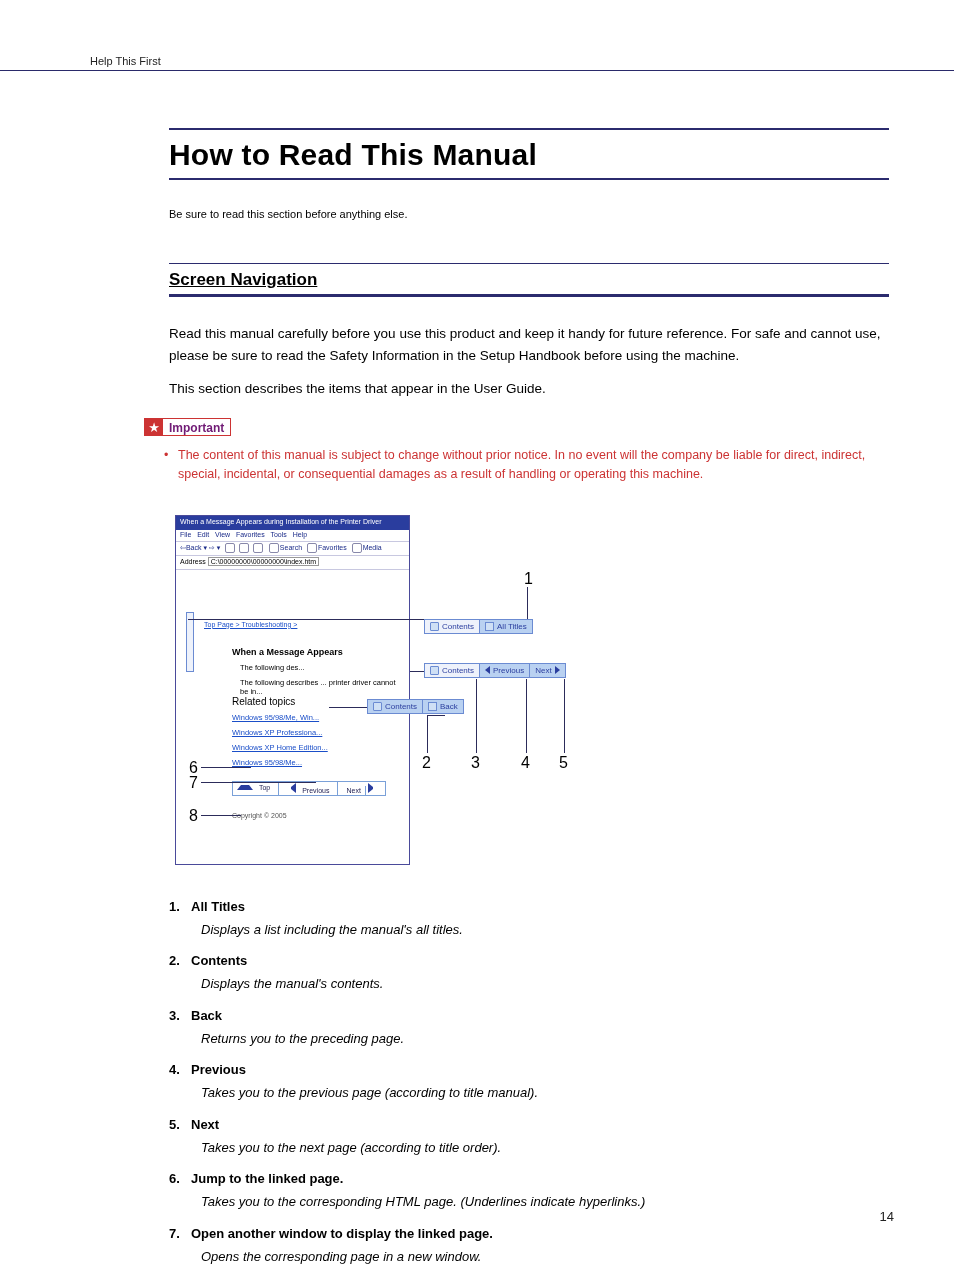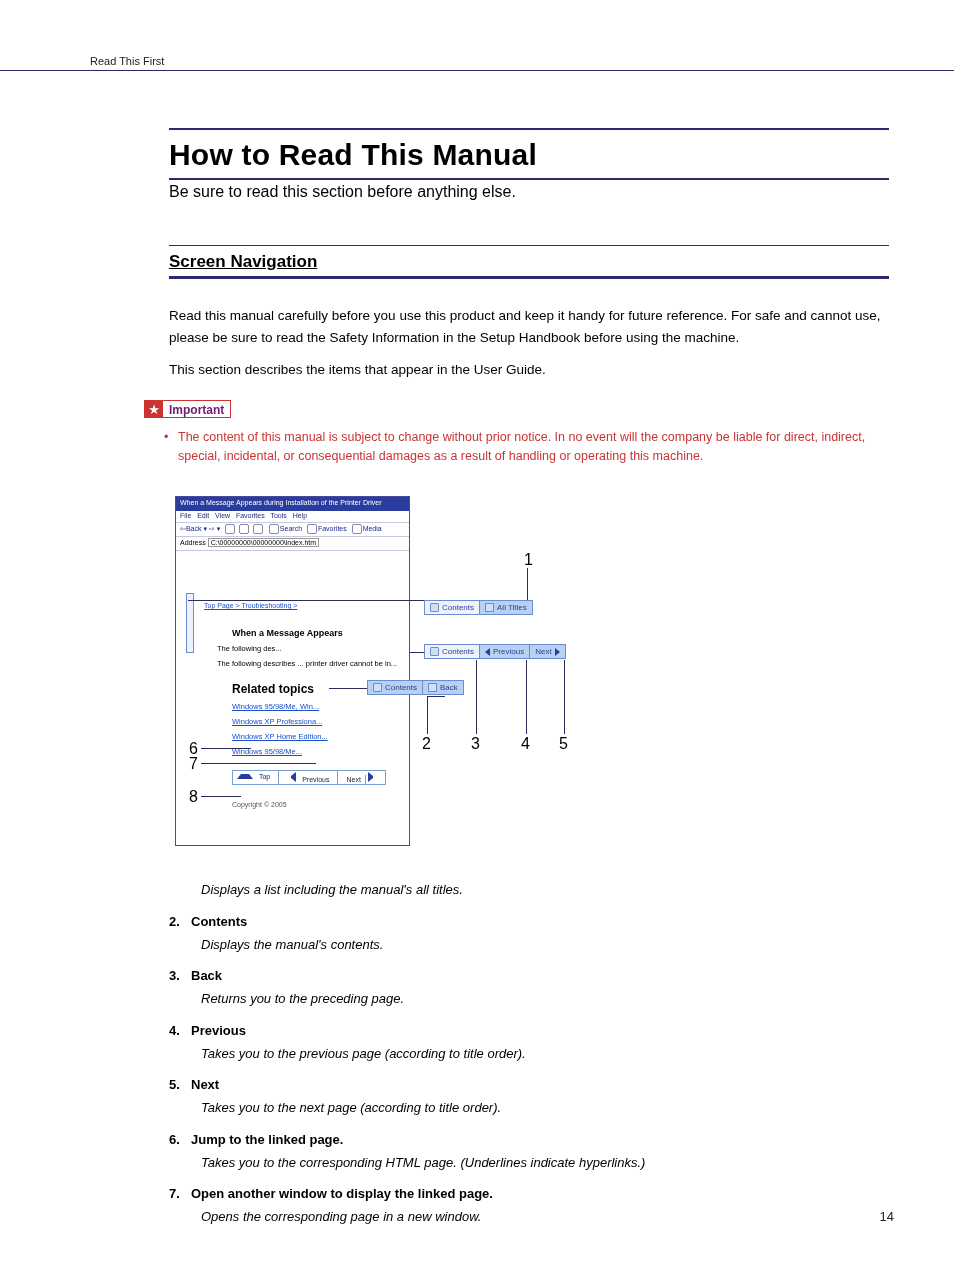--- a/index.html
+++ b/index.html
@@ -42,22 +42,23 @@
   }
   .h1 {
     font-family: "Arial Narrow", "Arial", sans-serif;
     font-stretch: condensed;
     font-weight: bold;
     font-size: 30px;
     padding: 8px 0 6px 0;
     letter-spacing: 0.2px;
   }
   .para {
-    font-size: 16px;
+    font-size: 11px;
     line-height: 1.55;
+    margin-top: 26px;
   }
   .h2-block { margin-top: 40px; }
   .h2-rule-top { height: 1px; background: #2b2b6e; }
   .h2 {
     font-family: "Arial Narrow", "Arial", sans-serif;
     font-stretch: condensed;
     font-weight: bold;
     font-size: 17px;
     padding: 6px 0 4px 0;
     text-decoration: underline;
@@ -167,22 +168,22 @@
 
   .doc-body {
     position: relative;
     padding: 50px 8px 6px 28px;
     font-size: 8px;
   }
   .breadcrumb {
     color: #1a4ec8; font-size: 7px; text-decoration: underline;
   }
   .doc-h { font-weight: bold; font-size: 9px; margin-top: 18px; margin-left: 28px;}
-  .doc-line { font-size: 7.5px; margin-left: 13px; margin-top: 6px; }
-  .doc-sub { font-weight: bold; font-size: 12px; margin-left: 28px; margin-top: 14px; }
+  .doc-line { font-size: 7.5px; margin-left: 36px; margin-top: 6px; }
+  .doc-sub { font-weight: normal; font-size: 10px; margin-left: 28px; margin-top: 0; }
   .lnk { color: #1a4ec8; text-decoration: underline; font-size: 7.5px; display:block; margin-left:28px; margin-top:6px;}
   .bot-nav {
     margin-left: 28px; margin-top: 14px;
     display: inline-flex; gap: 0;
     border: 1px solid #7aa0d8;
     font-size: 7px;
   }
   .bot-nav span { padding: 1px 4px; border-right: 1px solid #7aa0d8; color:#225; }
   .bot-nav span:last-child { border-right: none; }
   .copy { font-size:7px; margin-left:28px; margin-top:16px; color:#555;}
@@ -251,21 +252,21 @@
     bottom: 46px;
     font-size: 13px;
     color: #222;
     margin-left: 36px;
   }
 </style>
 </head>
 <body>
 
 <div class="page">
-  <div class="running-head">Read This First</div>
+  <div class="running-head">Help This First</div>
   <div class="top-rule"></div>
 
   <div class="content">
 
     <div class="h1-rule-top"></div>
     <div class="h1">How to Read This Manual</div>
     <div class="h1-rule-bot"></div>
 
     <div class="para">Be sure to read this section before anything else.</div>
 
@@ -395,33 +396,34 @@
       <div class="callnum n4">4</div>
       <div class="callnum n5">5</div>
       <div class="callnum n6">6</div>
       <div class="callnum n7">7</div>
       <div class="callnum n8">8</div>
     </div>
     
 
     <div class="defs">
       <div class="def">
+        <div class="hd"><span class="num">1.</span><span class="ttl">All Titles</span></div>
         <div class="bd">Displays a list including the manual's all titles.</div>
       </div>
       <div class="def">
         <div class="hd"><span class="num">2.</span><span class="ttl">Contents</span></div>
         <div class="bd">Displays the manual's contents.</div>
       </div>
       <div class="def">
         <div class="hd"><span class="num">3.</span><span class="ttl">Back</span></div>
         <div class="bd">Returns you to the preceding page.</div>
       </div>
       <div class="def">
         <div class="hd"><span class="num">4.</span><span class="ttl">Previous</span></div>
-        <div class="bd">Takes you to the previous page (according to title order).</div>
+        <div class="bd">Takes you to the previous page (according to title manual).</div>
       </div>
       <div class="def">
         <div class="hd"><span class="num">5.</span><span class="ttl">Next</span></div>
         <div class="bd">Takes you to the next page (according to title order).</div>
       </div>
       <div class="def">
         <div class="hd"><span class="num">6.</span><span class="ttl">Jump to the linked page.</span></div>
         <div class="bd">Takes you to the corresponding HTML page. (Underlines indicate hyperlinks.)</div>
       </div>
       <div class="def">

